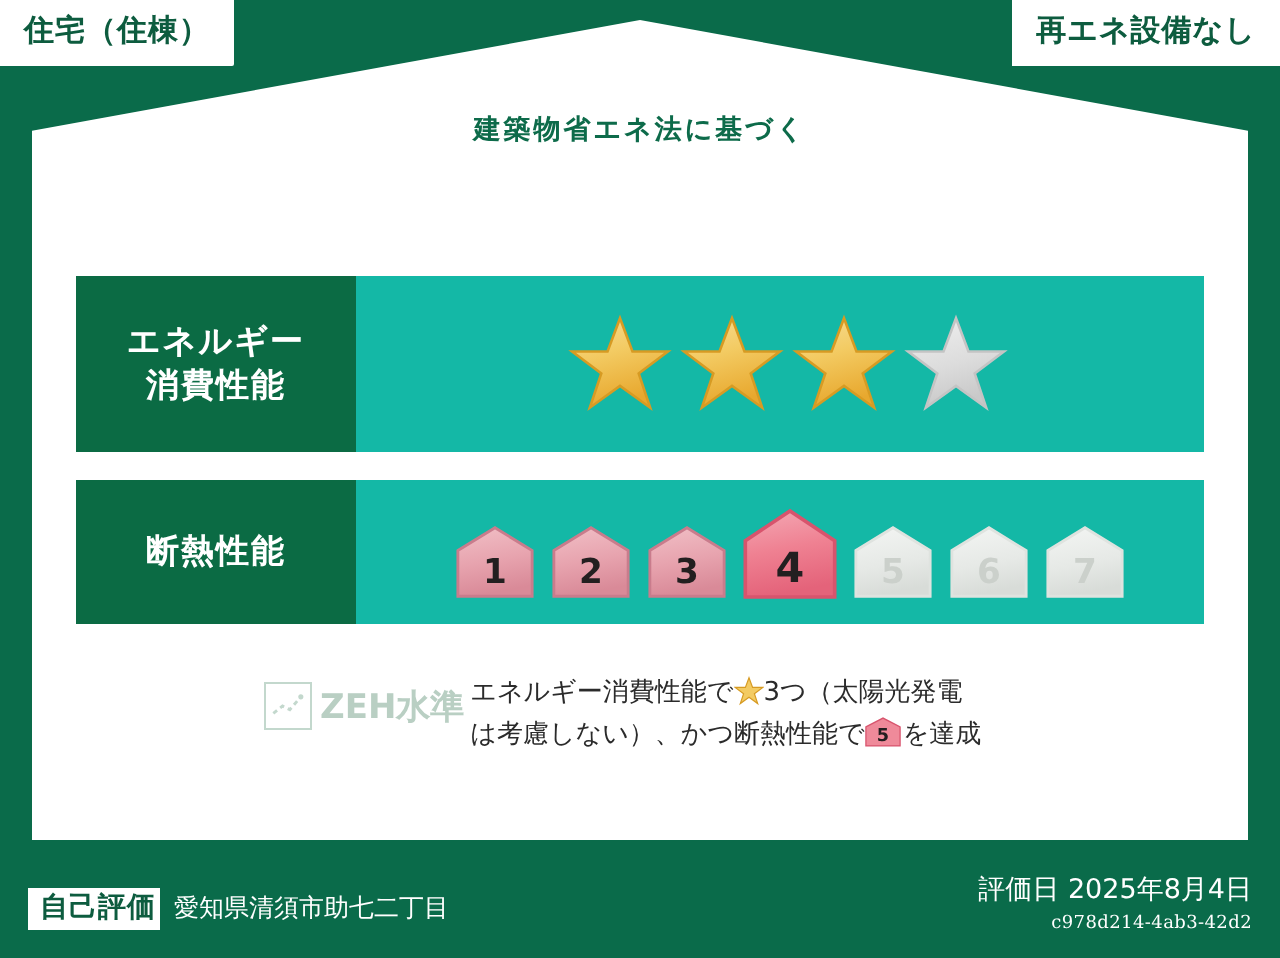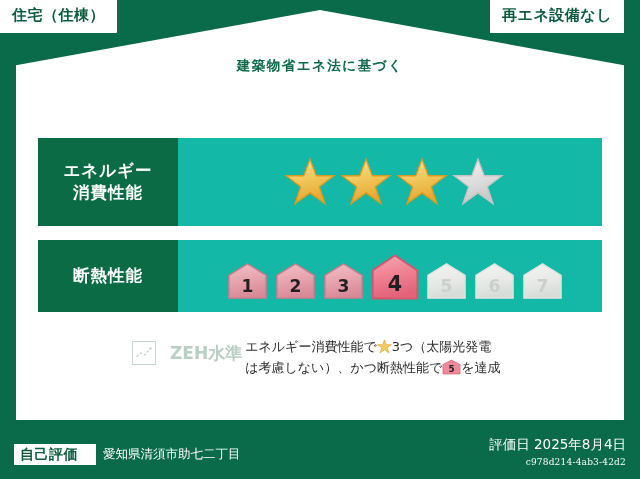--- a/index.html
+++ b/index.html
@@ -30,21 +30,21 @@
     background: #ffffff;
     color: #0d5c3f;
     font-size: 15px;
     font-weight: bold;
     letter-spacing: .5px;
     padding: 8px 12px 10px 12px;
     line-height: 1;
     white-space: nowrap;
   }
   #tag-left  { left: 0; border-bottom-right-radius: 1px; padding-left: 12px; }
-  #tag-right { right: 16px; }
+  #tag-right { right: 0; }
 
   
   #title-block {
     position: absolute;
     left: 0; right: 0; top: 58px;
     text-align: center;
   }
   #subtitle {
     color: #0d6b4a;
     font-size: 13.5px;
@@ -115,21 +115,21 @@
   
   #zeh-block {
     position: absolute;
     left: 132px; top: 336px;
     display: flex;
     align-items: flex-start;
   }
   #zeh-badge {
     display: flex;
     align-items: center;
-    gap: 14px;
+    gap: 4px;
     margin-top: 5px;
   }
   #zeh-icon {
     width: 24px; height: 24px;
     border: 1.5px solid #c3d8cd;
     display: block;
   }
   #zeh-text {
     color: #b9cfc3;
     font-size: 17px;
@@ -154,21 +154,21 @@
     left: 14px; bottom: 14px;
     display: flex;
     align-items: center;
   }
   #self-eval {
     background: #ffffff;
     color: #0d5c3f;
     font-size: 14px;
     font-weight: bold;
     letter-spacing: .5px;
-    padding: 3px 18px 4px 6px;
+    padding: 3px 2px 4px 6px;
     line-height: 1;
   }
   #address {
     margin-left: 7px;
     color: #ffffff;
     font-size: 12.5px;
     letter-spacing: 0;
     white-space: nowrap;
   }
   #footer-right {

